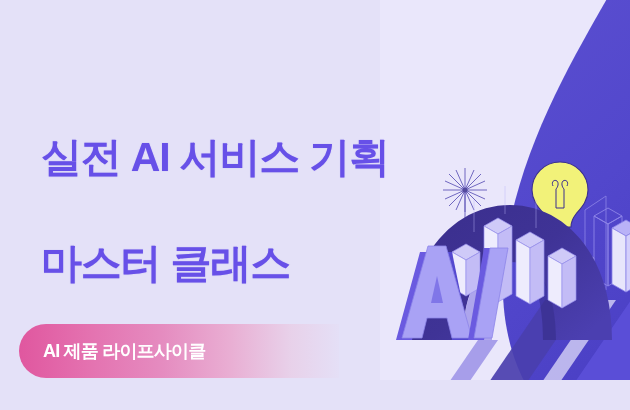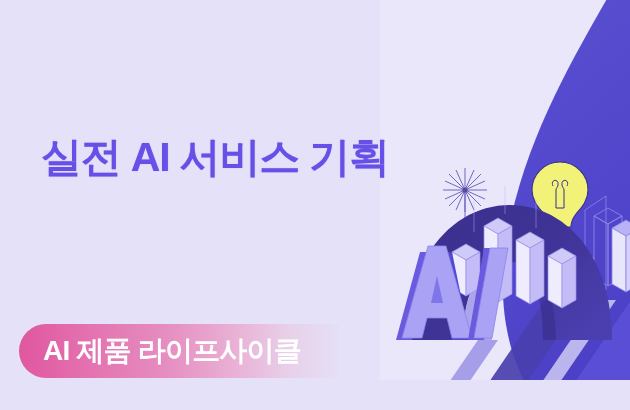--- a/index.html
+++ b/index.html
@@ -54,21 +54,21 @@
     width: 630px;
     height: 56px;
     z-index: 40;
   }
   .badge {
     position: absolute;
     height: 54px;
     display: flex;
     align-items: center;
     color: #ffffff;
-    font-size: 28px;
+    font-size: 18px;
     font-weight: 700;
     letter-spacing: -0.8px;
     white-space: nowrap;
   }
   .badge-pink {
     left: 19px;
     top: 0;
     width: 320px;
     padding-left: 24px;
     box-sizing: border-box;
@@ -249,20 +249,21 @@
       </g>
 
       <rect x="0" y="380" width="630" height="30" fill="#e4e1f8"></rect>
       <path d="M470 380 L 520 380 L 470 410 Z" fill="#4a3fae" opacity="0.0"></path>
 
     </g>
   </svg>
 
   <div class="headline">
     <span class="headline-line">실전 AI 서비스 기획</span>
+    <span class="headline-line">마스터 클래스</span>
   </div>
 
   <div class="badge-row">
     <div class="badge badge-pink">
       <span class="badge-label">AI 제품 라이프사이클</span>
     </div>
   </div>
 
 </div>
 

